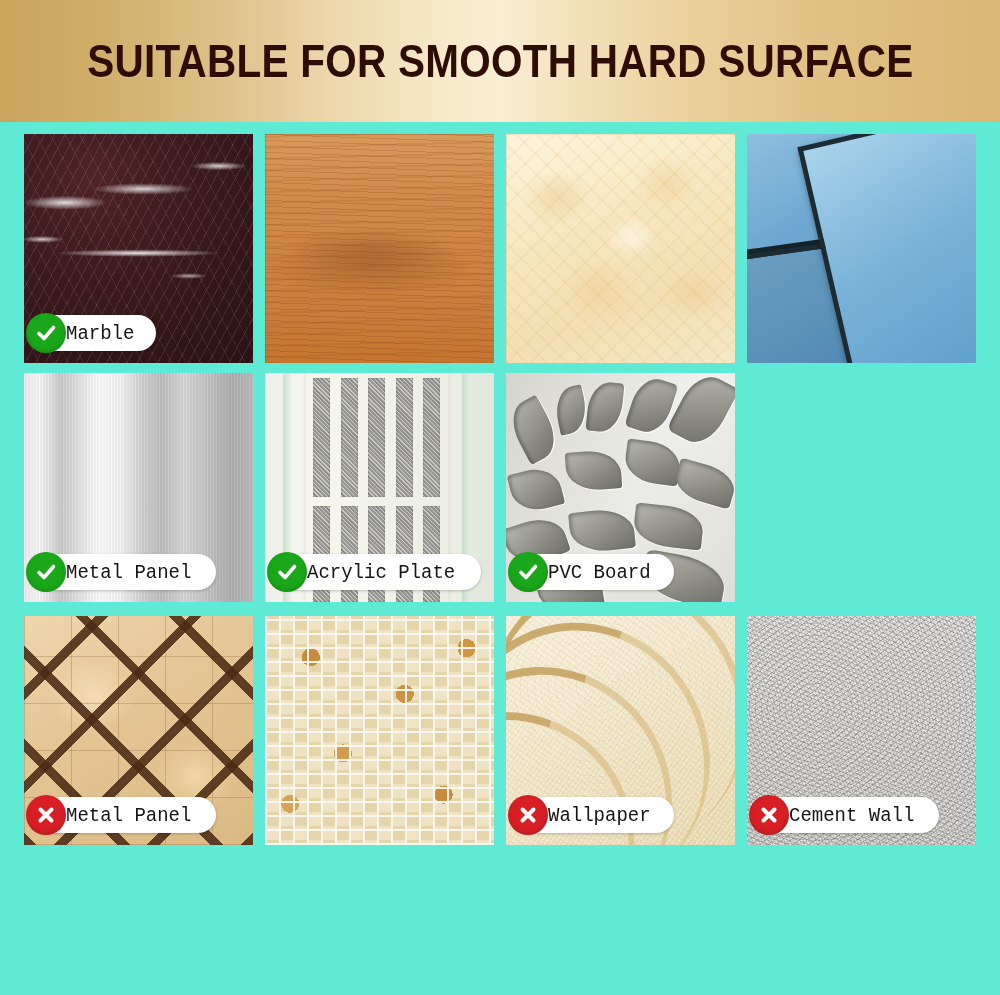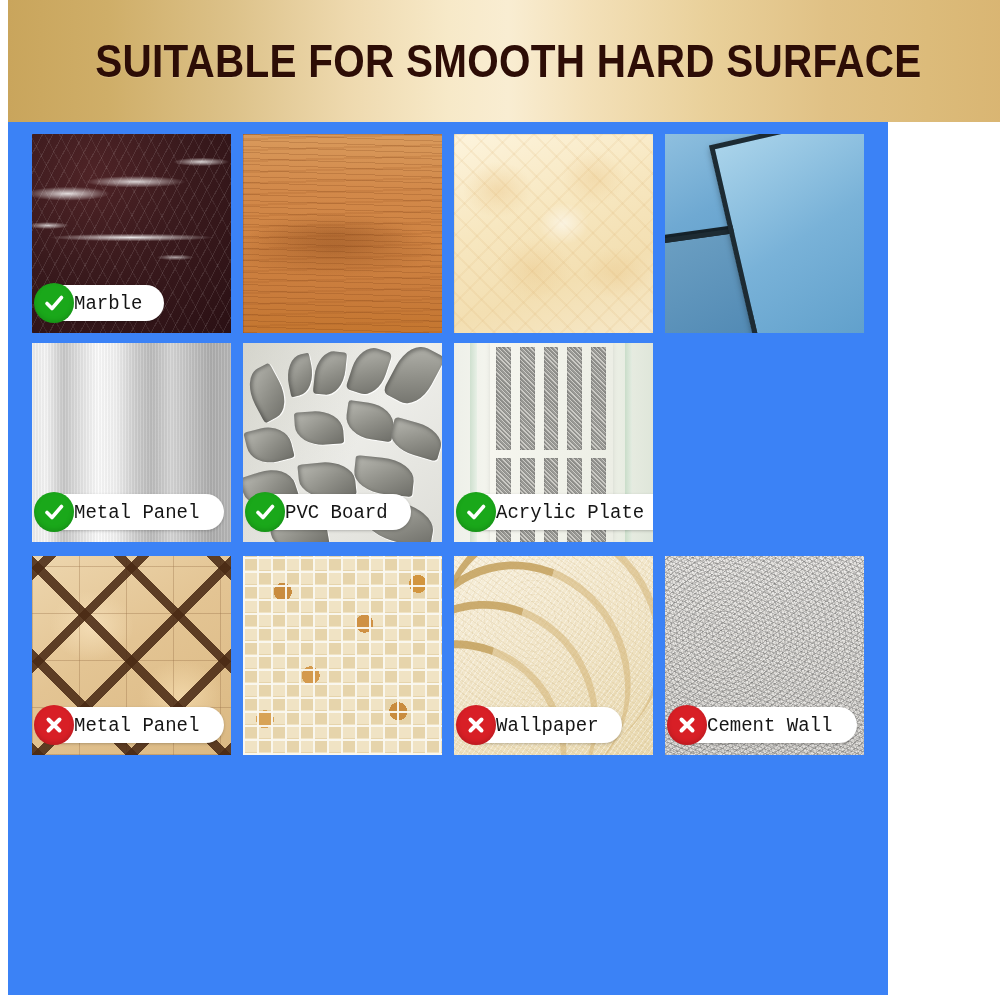--- a/index.html
+++ b/index.html
@@ -2,21 +2,21 @@
 <html><head>
 <meta charset="utf-8">
 <style>
   * { margin:0; padding:0; box-sizing:border-box; }
   html,body { width:1000px; height:995px; }
   body {
     font-family:"Liberation Sans", sans-serif;
     background:#ffffff;
     overflow:hidden;
   }
-  .page { position:relative; width:880px; height:995px; background:#3b82f6;margin-left:8px; }
+  .page { position:relative; width:1000px; height:995px; background:#5eead4; }
 
   
   .banner { position:relative; width:1000px; display:flex; align-items:center; justify-content:center; overflow:hidden; }
   .banner-gold {
     height:122px;
     background:linear-gradient(90deg,
       #c9a55c 0%, #cfae68 10%, #dcc188 22%, #eed9ae 34%,
       #f7e9c8 44%, #f9edd2 50%, #f3e0b8 58%, #e9d09a 70%,
       #e0c185 82%, #dcbb7a 92%, #d9b572 100%);
   }
@@ -275,48 +275,20 @@
       <div class="pill">
         <span class="mark mark-ok">
           <svg width="24" height="24" viewBox="0 0 24 24">
               <path d="M5 12.5 L10 17.5 L19.5 6.5" stroke="#fff" stroke-width="3.6" fill="none" stroke-linecap="round" stroke-linejoin="round"></path>
             </svg>
         </span>
         <span class="pill-label">Metal Panel</span>
       </div>
     </div>
 
-
-    <div class="card">
-      <div class="tex t-pvc">
-        <div class="bg2"></div>
-        <div class="leaf" style="left:4%;top:12%;width:16%;height:26%;border-radius:60% 8% 60% 8%;transform:rotate(-28deg)"></div>
-        <div class="leaf" style="left:22%;top:6%;width:13%;height:20%;border-radius:70% 6% 70% 6%;transform:rotate(-12deg)"></div>
-        <div class="leaf" style="left:36%;top:4%;width:15%;height:22%;border-radius:60% 10% 60% 10%;transform:rotate(6deg)"></div>
-        <div class="leaf" style="left:55%;top:2%;width:17%;height:24%;border-radius:55% 12% 55% 12%;transform:rotate(18deg)"></div>
-        <div class="leaf" style="left:76%;top:1%;width:20%;height:30%;border-radius:50% 14% 50% 14%;transform:rotate(28deg)"></div>
-        <div class="leaf" style="left:2%;top:42%;width:22%;height:18%;border-radius:8% 60% 8% 60%;transform:rotate(-14deg)"></div>
-        <div class="leaf" style="left:26%;top:34%;width:24%;height:17%;border-radius:8% 62% 8% 62%;transform:rotate(-4deg)"></div>
-        <div class="leaf" style="left:52%;top:30%;width:24%;height:18%;border-radius:8% 58% 8% 58%;transform:rotate(8deg)"></div>
-        <div class="leaf" style="left:74%;top:40%;width:26%;height:16%;border-radius:10% 55% 10% 55%;transform:rotate(16deg)"></div>
-        <div class="leaf" style="left:0%;top:64%;width:26%;height:18%;border-radius:8% 60% 8% 60%;transform:rotate(-18deg)"></div>
-        <div class="leaf" style="left:28%;top:60%;width:28%;height:18%;border-radius:8% 60% 8% 60%;transform:rotate(-6deg)"></div>
-        <div class="leaf" style="left:56%;top:58%;width:30%;height:18%;border-radius:8% 56% 8% 56%;transform:rotate(6deg)"></div>
-        <div class="leaf" style="left:60%;top:80%;width:36%;height:20%;border-radius:10% 60% 10% 60%;transform:rotate(10deg)"></div>
-        <div class="leaf" style="left:14%;top:86%;width:28%;height:18%;border-radius:8% 58% 8% 58%;transform:rotate(-10deg)"></div>
-      </div>
-      <div class="pill">
-        <span class="mark mark-ok">
-          <svg width="24" height="24" viewBox="0 0 24 24">
-              <path d="M5 12.5 L10 17.5 L19.5 6.5" stroke="#fff" stroke-width="3.6" fill="none" stroke-linecap="round" stroke-linejoin="round"></path>
-            </svg>
-        </span>
-        <span class="pill-label">PVC Board</span>
-      </div>
-    </div>
 
     <div class="card">
       <div class="tex t-acrylic">
         <div class="vline" style="left:8%"></div>
         <div class="vline" style="left:86%;background:linear-gradient(90deg,#c9ddc9,#e4ece1)"></div>
         <div class="frame"></div>
         <div class="strip" style="left:21%;top:2%;height:52%"></div>
         <div class="strip" style="left:33%;top:2%;height:52%"></div>
         <div class="strip" style="left:45%;top:2%;height:52%"></div>
         <div class="strip" style="left:57%;top:2%;height:52%"></div>
@@ -335,20 +307,48 @@
       <div class="pill">
         <span class="mark mark-ok">
           <svg width="24" height="24" viewBox="0 0 24 24">
               <path d="M5 12.5 L10 17.5 L19.5 6.5" stroke="#fff" stroke-width="3.6" fill="none" stroke-linecap="round" stroke-linejoin="round"></path>
             </svg>
         </span>
         <span class="pill-label">Acrylic Plate</span>
       </div>
     </div>
 
+    <div class="card">
+      <div class="tex t-pvc">
+        <div class="bg2"></div>
+        <div class="leaf" style="left:4%;top:12%;width:16%;height:26%;border-radius:60% 8% 60% 8%;transform:rotate(-28deg)"></div>
+        <div class="leaf" style="left:22%;top:6%;width:13%;height:20%;border-radius:70% 6% 70% 6%;transform:rotate(-12deg)"></div>
+        <div class="leaf" style="left:36%;top:4%;width:15%;height:22%;border-radius:60% 10% 60% 10%;transform:rotate(6deg)"></div>
+        <div class="leaf" style="left:55%;top:2%;width:17%;height:24%;border-radius:55% 12% 55% 12%;transform:rotate(18deg)"></div>
+        <div class="leaf" style="left:76%;top:1%;width:20%;height:30%;border-radius:50% 14% 50% 14%;transform:rotate(28deg)"></div>
+        <div class="leaf" style="left:2%;top:42%;width:22%;height:18%;border-radius:8% 60% 8% 60%;transform:rotate(-14deg)"></div>
+        <div class="leaf" style="left:26%;top:34%;width:24%;height:17%;border-radius:8% 62% 8% 62%;transform:rotate(-4deg)"></div>
+        <div class="leaf" style="left:52%;top:30%;width:24%;height:18%;border-radius:8% 58% 8% 58%;transform:rotate(8deg)"></div>
+        <div class="leaf" style="left:74%;top:40%;width:26%;height:16%;border-radius:10% 55% 10% 55%;transform:rotate(16deg)"></div>
+        <div class="leaf" style="left:0%;top:64%;width:26%;height:18%;border-radius:8% 60% 8% 60%;transform:rotate(-18deg)"></div>
+        <div class="leaf" style="left:28%;top:60%;width:28%;height:18%;border-radius:8% 60% 8% 60%;transform:rotate(-6deg)"></div>
+        <div class="leaf" style="left:56%;top:58%;width:30%;height:18%;border-radius:8% 56% 8% 56%;transform:rotate(6deg)"></div>
+        <div class="leaf" style="left:60%;top:80%;width:36%;height:20%;border-radius:10% 60% 10% 60%;transform:rotate(10deg)"></div>
+        <div class="leaf" style="left:14%;top:86%;width:28%;height:18%;border-radius:8% 58% 8% 58%;transform:rotate(-10deg)"></div>
+      </div>
+      <div class="pill">
+        <span class="mark mark-ok">
+          <svg width="24" height="24" viewBox="0 0 24 24">
+              <path d="M5 12.5 L10 17.5 L19.5 6.5" stroke="#fff" stroke-width="3.6" fill="none" stroke-linecap="round" stroke-linejoin="round"></path>
+            </svg>
+        </span>
+        <span class="pill-label">PVC Board</span>
+      </div>
+    </div>
+
   </div>
 
 
   <div class="grid grid-bottom">
 
     <div class="card">
       <div class="tex t-lattice"></div>
       <div class="pill">
         <span class="mark mark-no">
           <svg width="24" height="24" viewBox="0 0 24 24">

